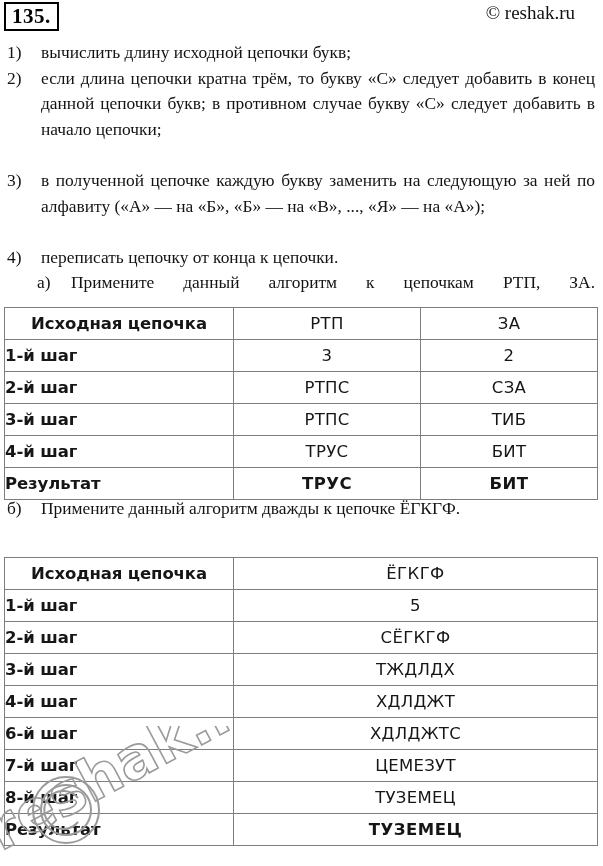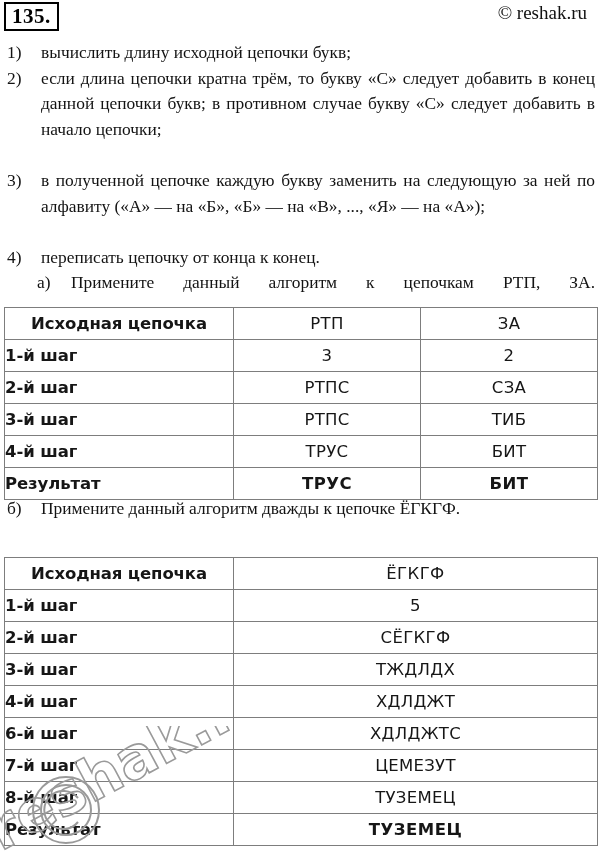--- a/index.html
+++ b/index.html
@@ -35,21 +35,21 @@
     font-family: "Liberation Serif", "DejaVu Serif", serif;
     font-weight: bold;
     font-size: 21px;
     line-height: 22px;
     letter-spacing: 0.5px;
     color: #000;
     background: #fff;
   }
   .site-mark {
     position: absolute;
-    right: 8px;
+    right: 20px;
     top: 2px;
     font-family: "Liberation Serif", "DejaVu Serif", serif;
     font-size: 19px;
     line-height: 22px;
     color: #111;
     white-space: nowrap;
   }
 
   
   .prose {
@@ -201,21 +201,21 @@
     <span class="body">если длина цепочки кратна трём, то букву «С» следует добавить в конец данной цепочки букв; в противном случае букву «С» следует добавить в начало цепочки;</span>
   </div>
 
   <div class="numitem just">
     <span class="marker">3)</span>
     <span class="body">в полученной цепочке каждую букву заменить на следующую за ней по алфавиту («А» — на «Б», «Б» — на «В», ..., «Я» — на «А»);</span>
   </div>
 
   <div class="numitem">
     <span class="marker">4)</span>
-    <span class="body">переписать цепочку от конца к конец.</span>
+    <span class="body">переписать цепочку от конца к цепочки.</span>
   </div>
 
   <div class="subitem just">
     <span class="marker">а)</span>
     <span class="body">Примените данный алгоритм к цепочкам РТП, ЗА.</span>
   </div>
 </div>
 
 <table class="steps" id="table-a" style="top:307px; width:593px;">
   <colgroup>

